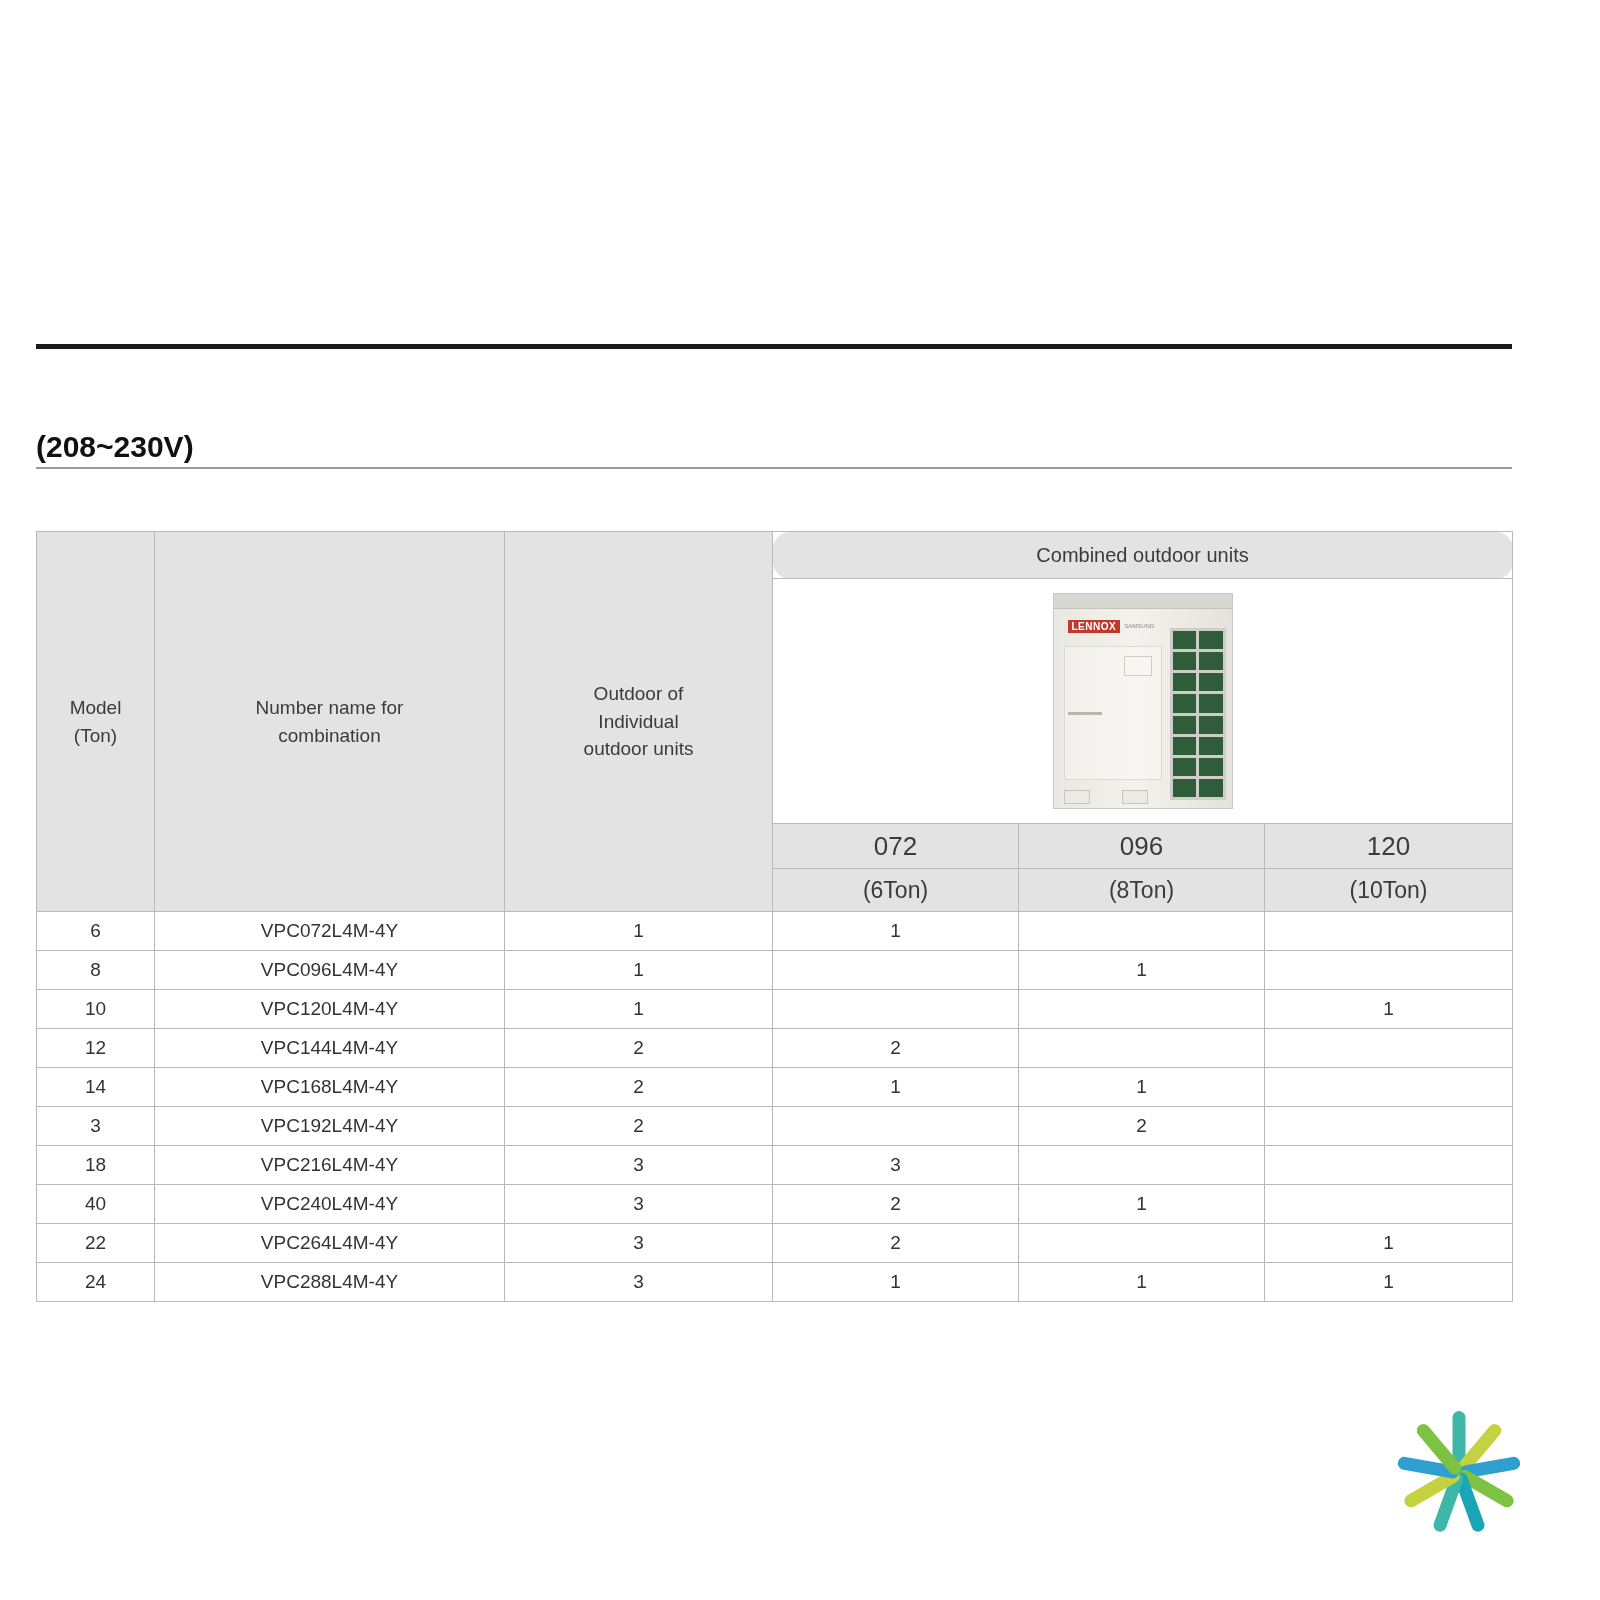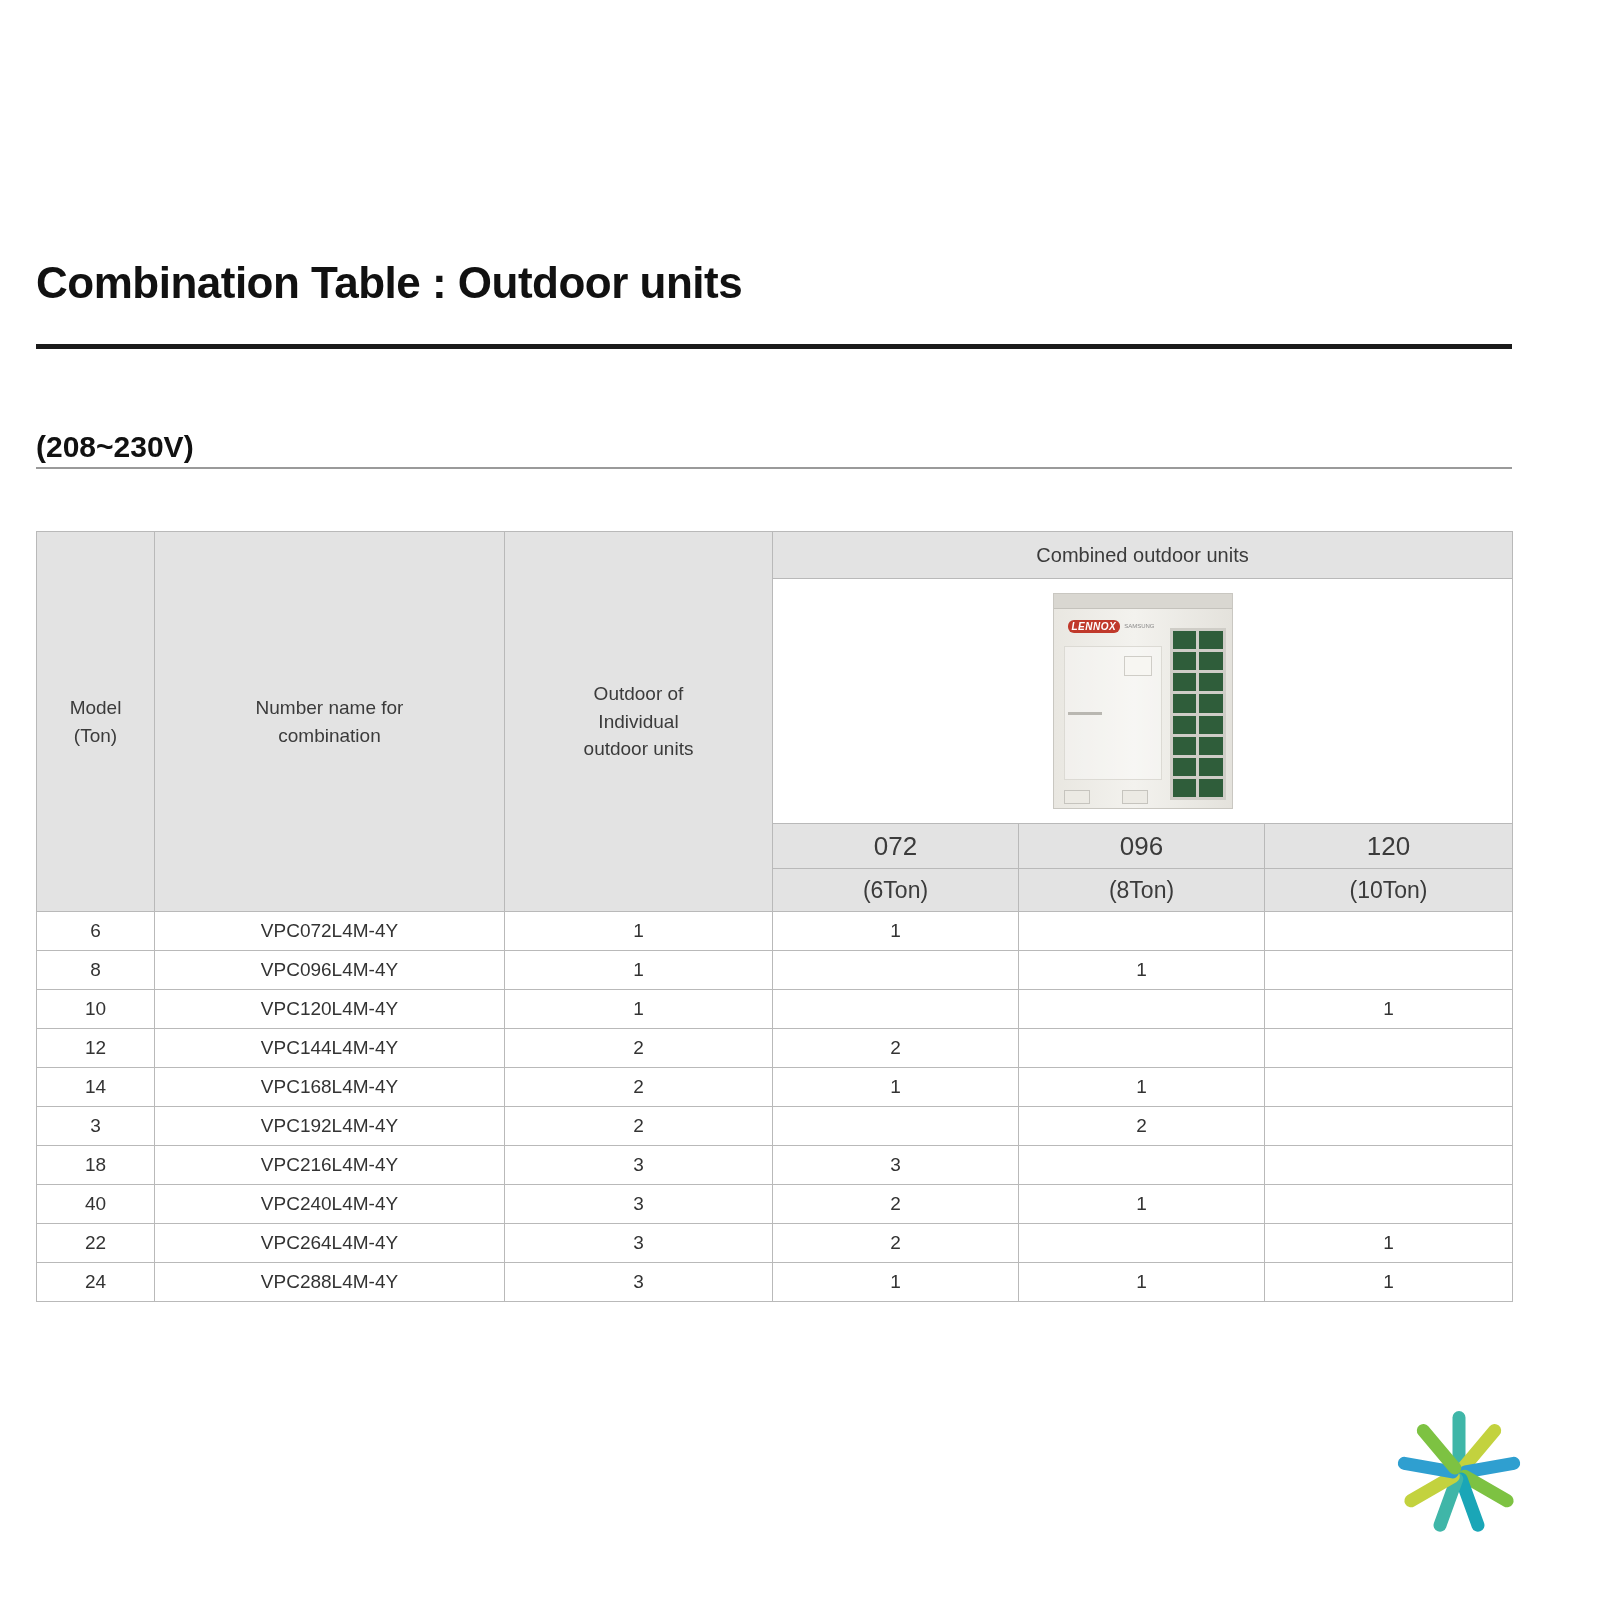--- a/index.html
+++ b/index.html
@@ -78,20 +78,21 @@
   .hdr {
     background: #e3e3e3;
     color: #3b3b3b;
   }
   .hdr-line {
     line-height: 1.45;
   }
   .top-header-cell {
     height: 46px;
     font-size: 20px;
+    border-radius: 17px;
   }
   .img-cell {
     background: #ffffff;
     height: 244px;
     position: relative;
   }
   .sub-hdr {
     height: 44px;
     font-size: 26px;
   }
@@ -140,22 +141,21 @@
     gap: 4px;
   }
   .brand-mark {
     font-size: 10px;
     font-weight: bold;
     color: #c0392b;
     letter-spacing: 0.5px;
     background: #c0392b;
     color: #ffffff;
     padding: 1px 4px;
-    border-radius: 6px;
-    font-style: italic;
+    border-radius: 0;
   }
   .brand-sub {
     font-size: 6px;
     color: #8a8a8a;
     line-height: 1.1;
   }
   .unit-panel {
     position: absolute;
     left: 10px;
     top: 52px;
@@ -234,21 +234,20 @@
     height: 62px;
     border-radius: 7px;
     transform-origin: 50% 100%;
   }
 </style>
 </head>
 <body>
 
 <div class="page">
 
-  <div class="title">Combination Table : Outdoor units</div>
   <div class="title-rule"></div>
 
   <div class="subtitle">(208~230V)</div>
   <div class="subtitle-rule"></div>
 
   <table class="combo">
     <colgroup>
       <col style="width:118px">
       <col style="width:350px">
       <col style="width:268px">

